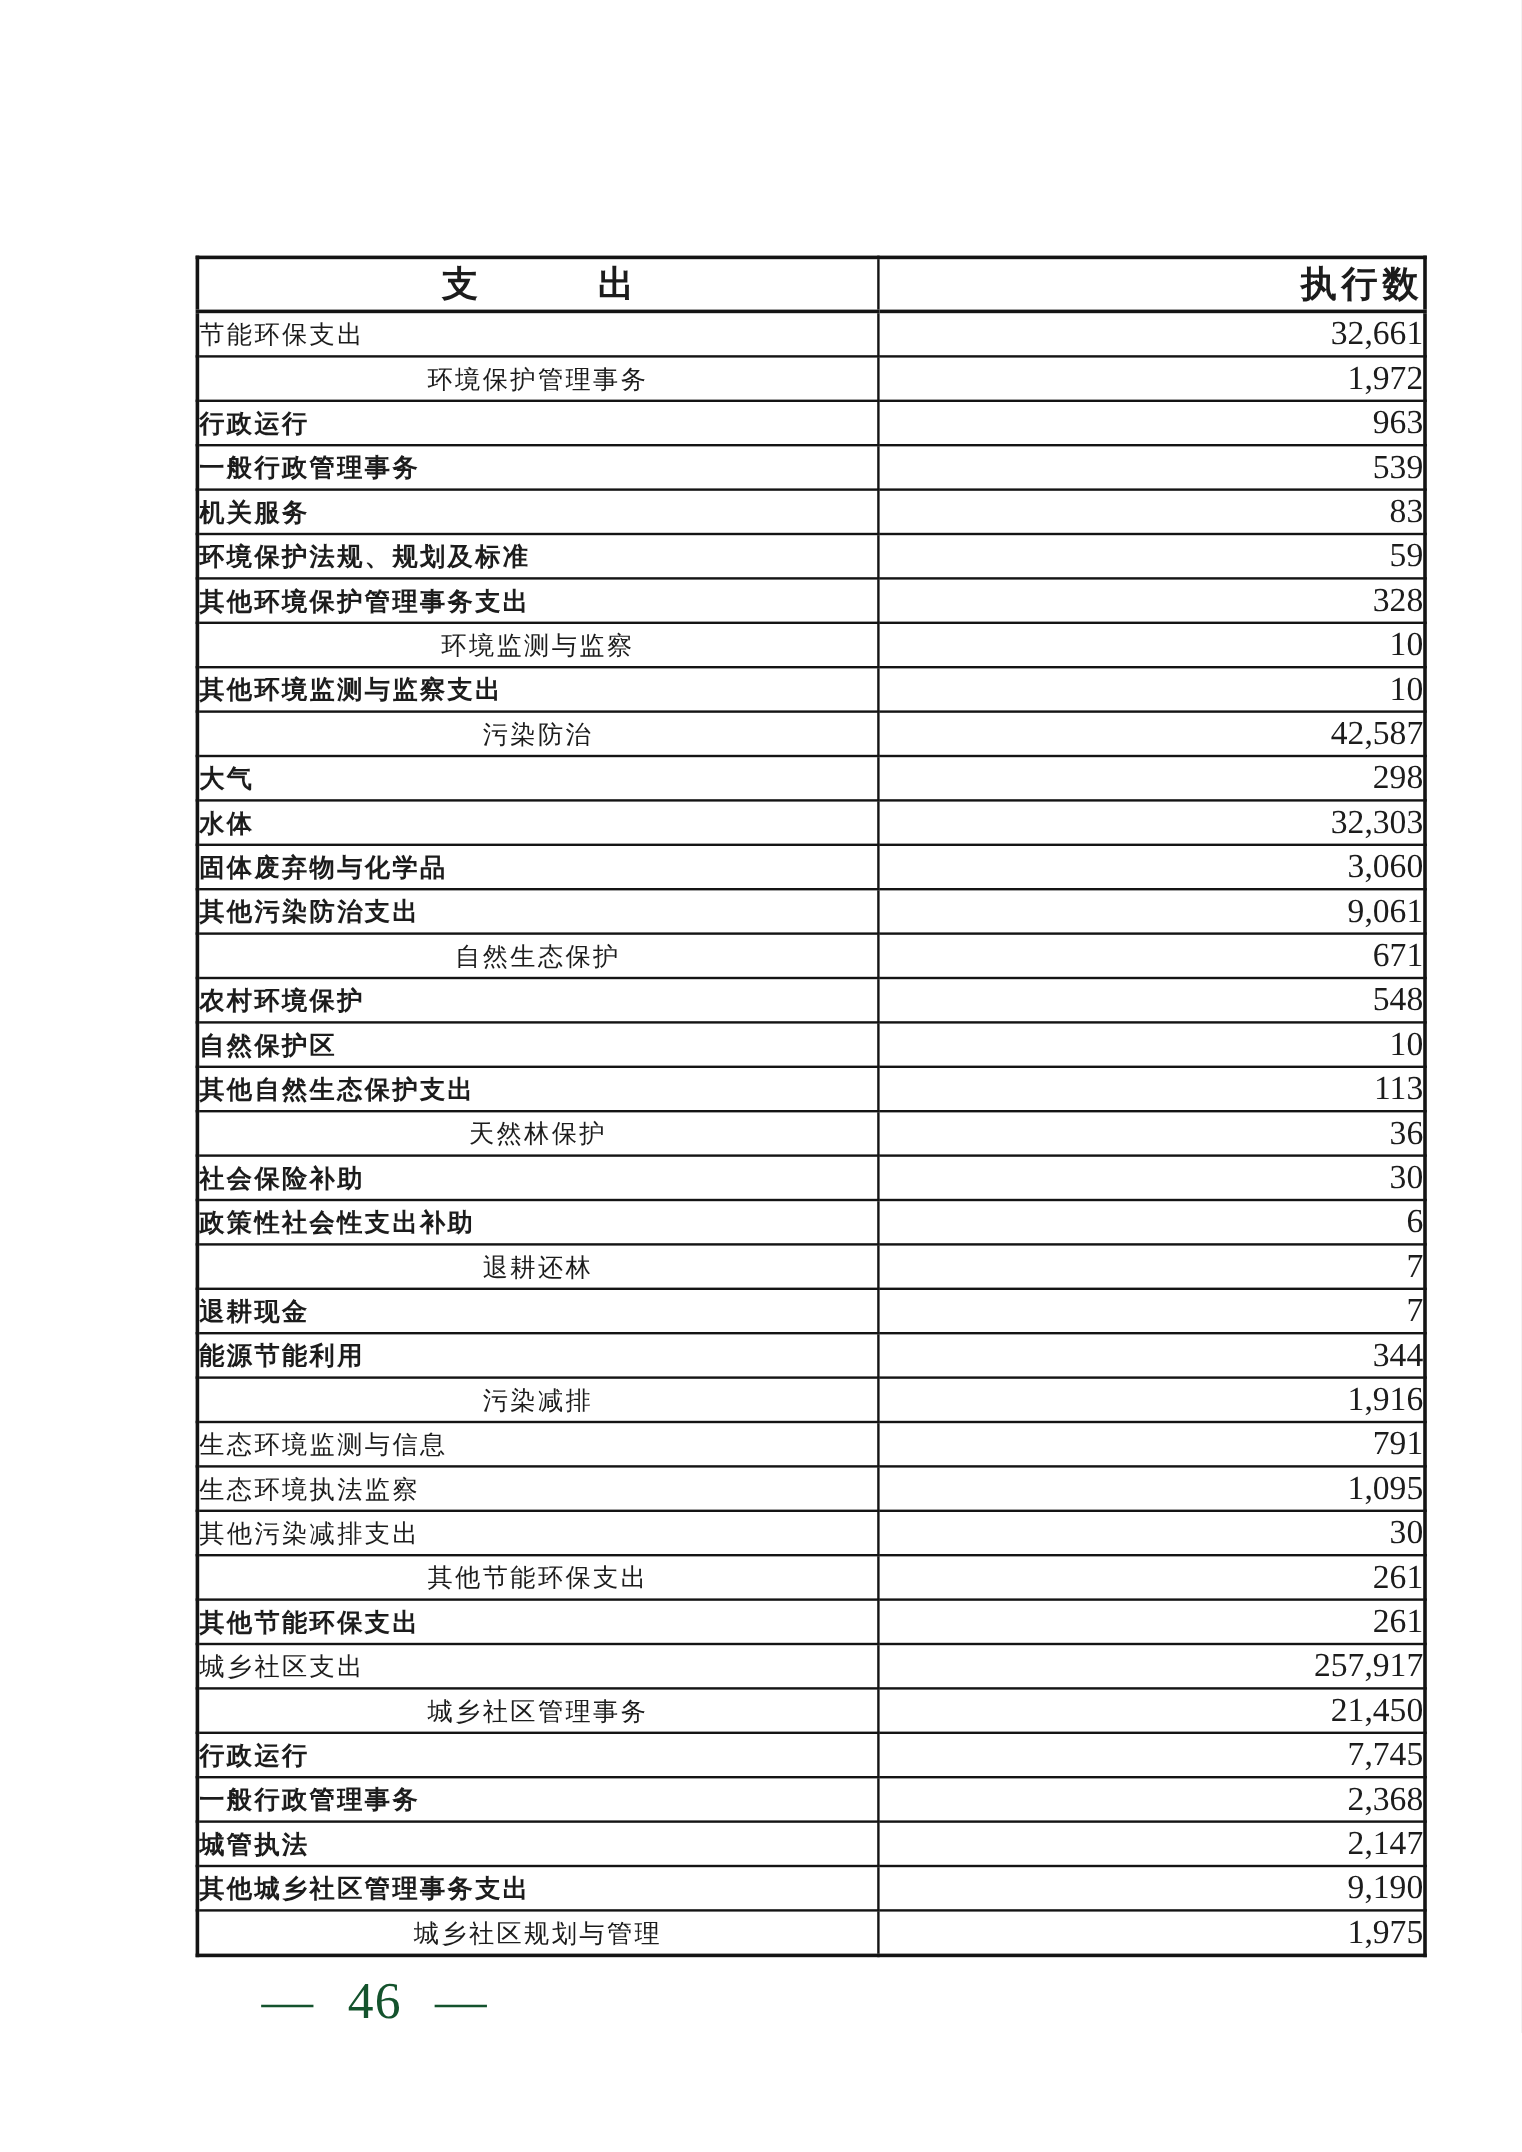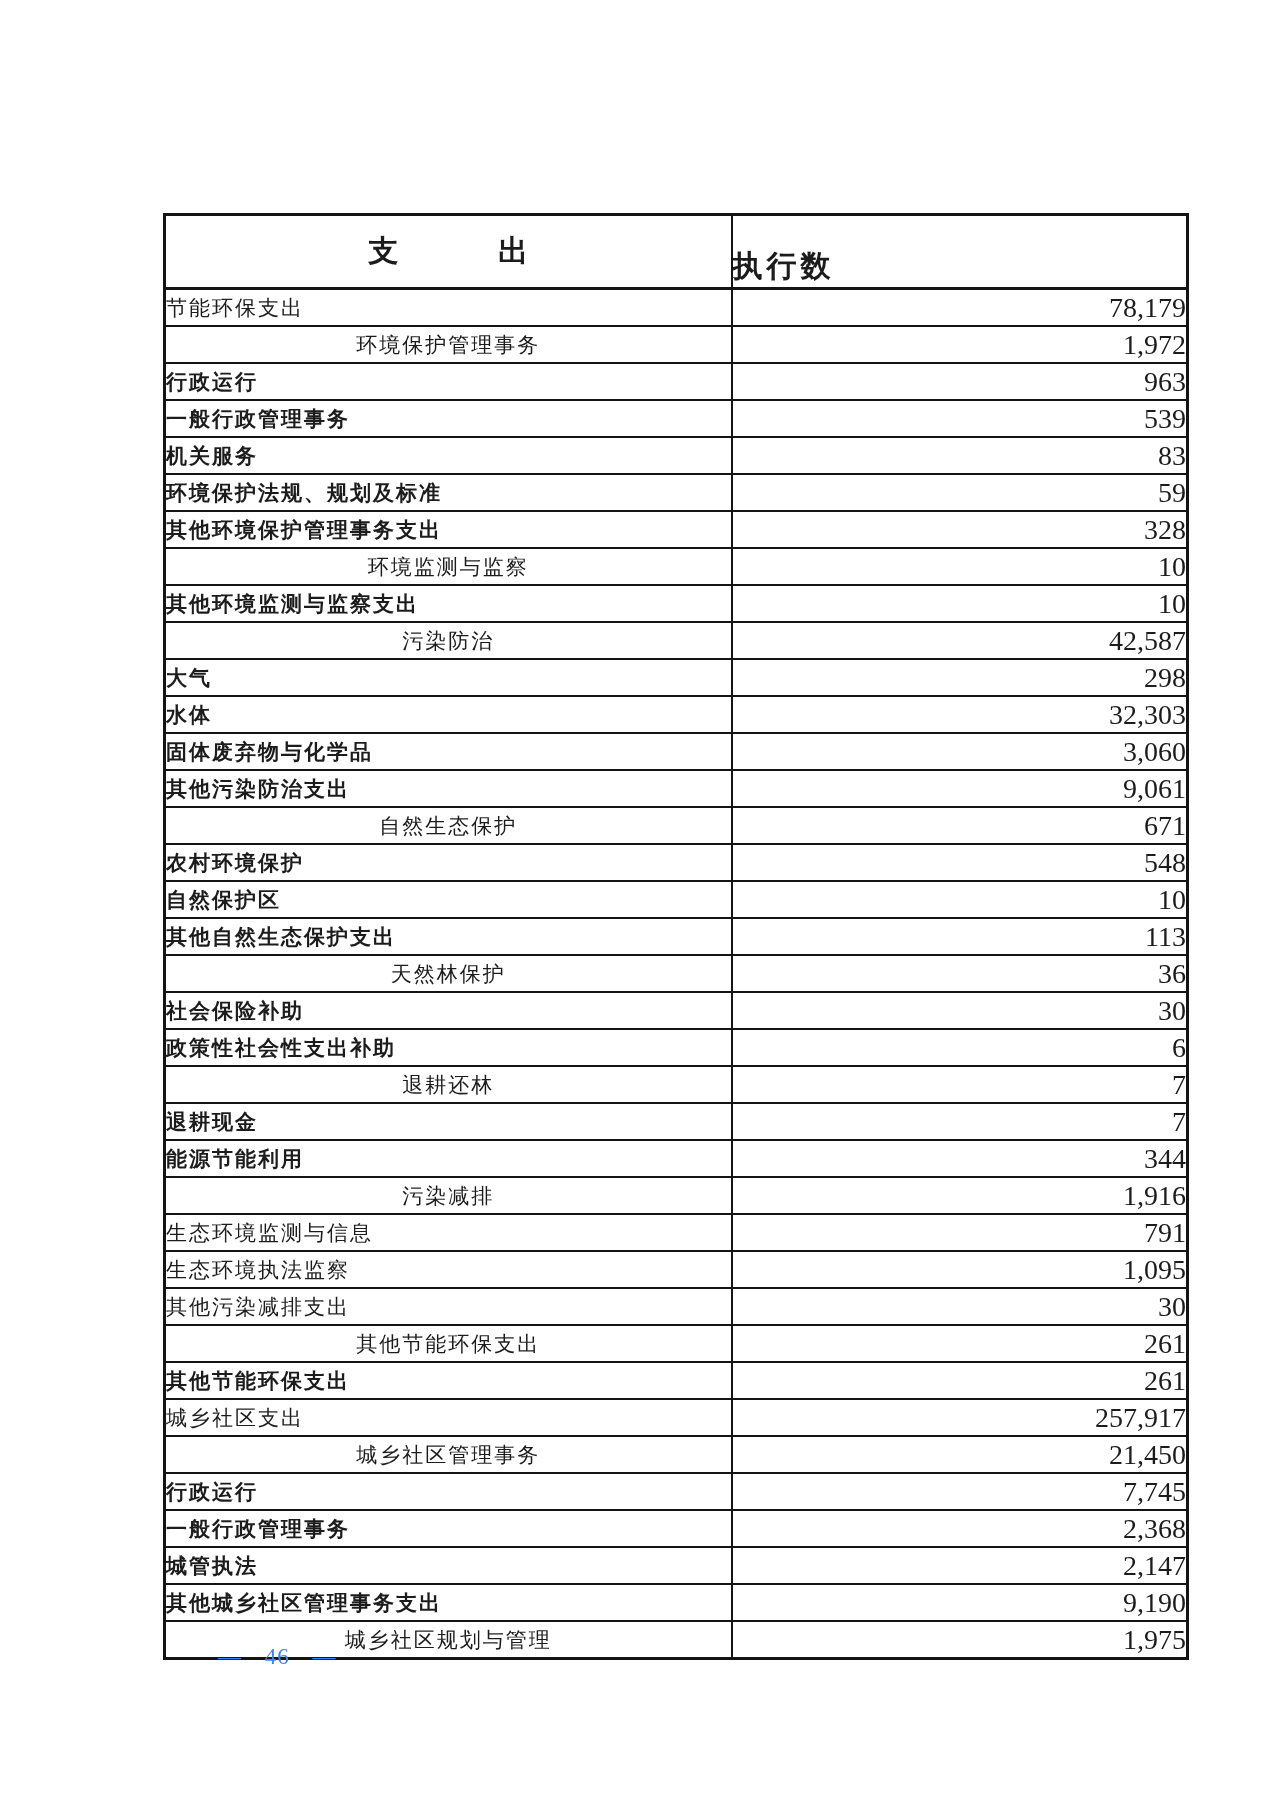--- a/index.html
+++ b/index.html
@@ -37,23 +37,22 @@
     font-weight: bold;
     border-bottom: 3px solid #141414;
   }
   .expense-header-inner {
     display: flex;
     justify-content: center;
     align-items: center;
     gap: 100px;
   }
   .execution-header-inner {
-    text-align: left;
+    text-align: right;
     letter-spacing: 4px;
-    margin-top: 30px;
   }
   .budget-table tbody td { height: 35px; }
   .label-cell {
     font-size: 21px;
     letter-spacing: 2px;
     white-space: nowrap;
   }
   .indent-1 { padding-left: 34px; }
   .indent-2 { padding-left: 60px; text-align: center; }
   .indent-3 { padding-left: 86px; font-weight: bold; }
@@ -61,24 +60,24 @@
   .value-cell {
     font-size: 28px;
     text-align: right;
     padding-right: 14px;
     white-space: nowrap;
   }
   .page-footer {
     position: absolute;
     left: 218px;
     top: 1644px;
-    font-size: 23px;
+    font-size: 43px;
     letter-spacing: 1px;
     word-spacing: 16px;
-    color: #3b82f6;
+    color: #14532d;
     white-space: nowrap;
   }
 </style>
 </head>
 <body>
 
 <div class="page">
 
   <table class="budget-table">
     <colgroup>
@@ -94,21 +93,21 @@
           </div>
         </th>
         <th>
           <div class="execution-header-inner">执行数</div>
         </th>
       </tr>
     </thead>
     <tbody>
         <tr>
           <td class="label-cell indent-1">节能环保支出</td>
-          <td class="value-cell">78,179</td>
+          <td class="value-cell">32,661</td>
         </tr>
         <tr>
           <td class="label-cell indent-2">环境保护管理事务</td>
           <td class="value-cell">1,972</td>
         </tr>
         <tr>
           <td class="label-cell indent-3">行政运行</td>
           <td class="value-cell">963</td>
         </tr>
         <tr>

